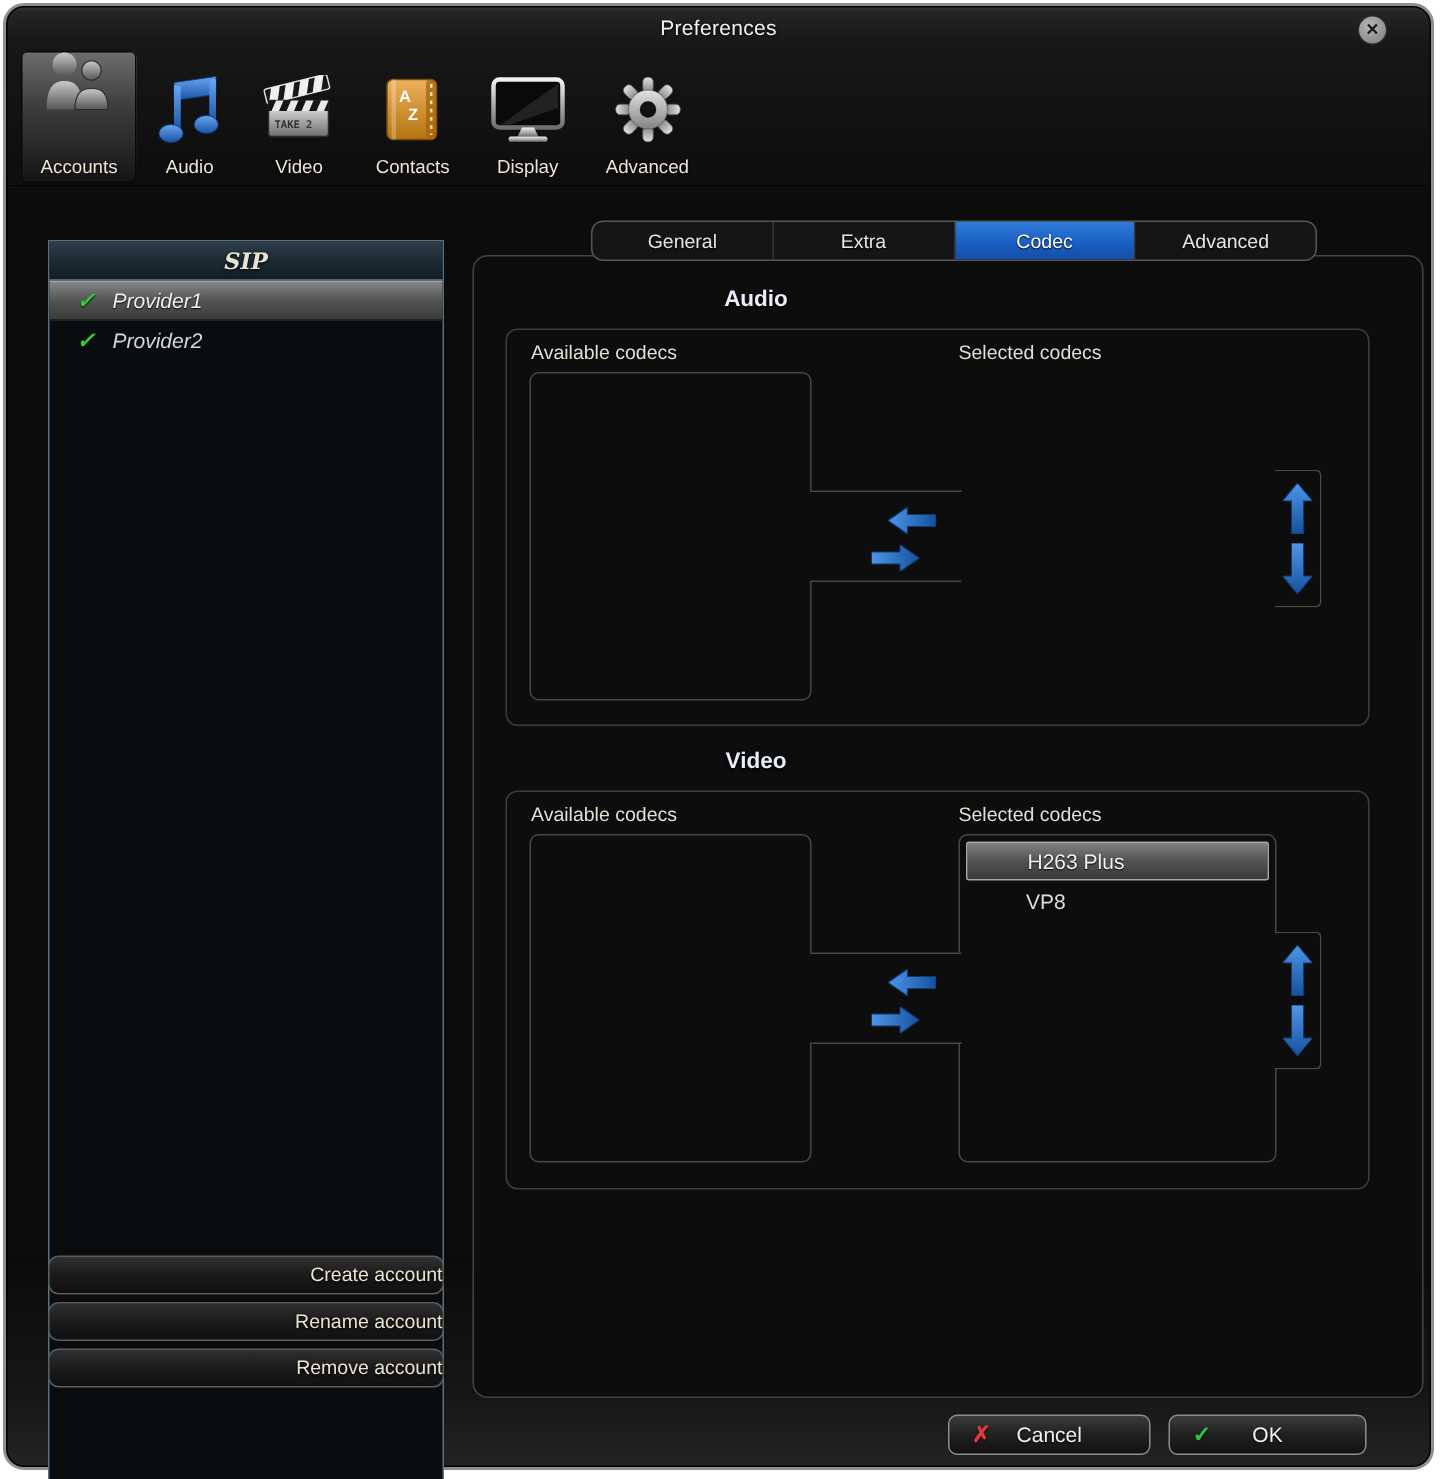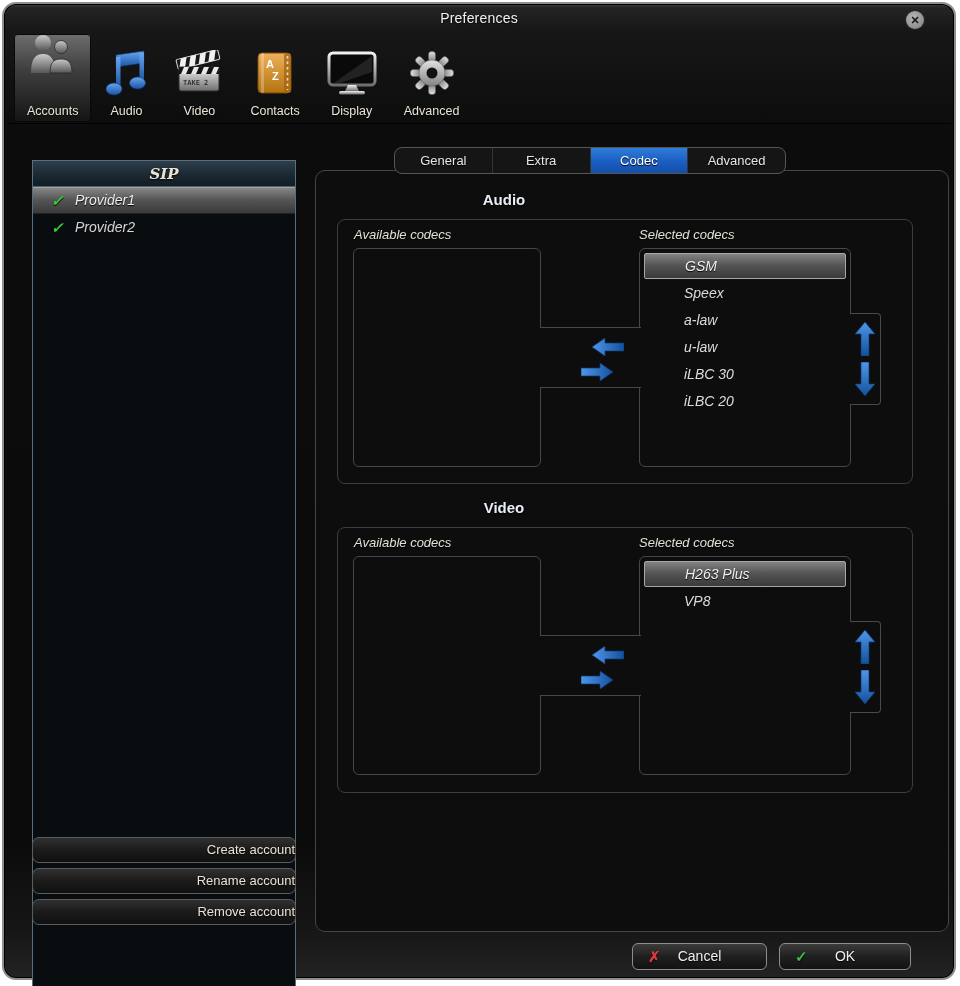--- a/index.html
+++ b/index.html
@@ -38,30 +38,30 @@
   .account-row.selected{background:linear-gradient(180deg,#868686 0%,#555555 48%,#3a3a3a 100%);
     border-top:1px solid #a2a2a2;border-bottom:1px solid #222;color:#f0f0f0;text-shadow:0 1px 1px #000;}
 
   .side-btn{position:absolute;left:28px;width:264px;height:26px;line-height:24px;text-align:right;
     background:linear-gradient(180deg,#303030 0%,#1b1b1b 50%,#101010 100%);
     border:1px solid #5c5c5c;border-radius:7px;color:#eae3d4;font-size:13px;cursor:pointer;text-shadow:0 1px 2px #000;}
   .side-btn.b1{top:833px;} .side-btn.b2{top:864px;} .side-btn.b3{top:895px;}
 
   
   .right-panel{position:absolute;left:311px;top:166px;width:634px;height:762px;border:1px solid #454545;border-radius:10px;background:#0d0d0d;}
-  .tabstrip{position:absolute;left:390px;top:143px;width:392px;height:27px;background:#151515;border:1px solid #565656;
+  .tabstrip{position:absolute;left:390px;top:143px;width:484px;height:27px;background:#151515;border:1px solid #565656;
     border-radius:8px;display:flex;z-index:5;overflow:hidden;}
   .tab{flex:1;text-align:center;line-height:25px;font-size:13px;color:#e6e6e6;cursor:pointer;border-right:1px solid #343434;text-shadow:0 1px 1px #000;}
   .tab:last-child{border-right:none;}
   .tab.active{background:linear-gradient(180deg,#2f7cd8 0%,#1a5ec2 55%,#134ea8 100%);color:#ffffff;}
 
   .section-title{position:absolute;left:400px;width:200px;text-align:center;color:#e9eef6;font-size:15px;font-weight:bold;text-shadow:0 1px 2px #000;}
   .t-audio{top:187px;} .t-video{top:495px;}
 
-  .codec-group{position:absolute;left:333px;width:576px;height:265px;border:1px solid #3d3d3d;border-radius:8px;font-style:italic;}
+  .codec-group{position:absolute;left:333px;width:576px;height:265px;border:1px solid #3d3d3d;border-radius:8px;}
   .g-audio{top:215px;} .g-video{top:523px;height:266px;}
   .codec-label{position:absolute;top:7px;font-size:13px;color:#e4e0d6;text-shadow:0 1px 1px #000;}
   .l-avail{left:16px;} .l-sel{left:301px;}
   .codec-box{position:absolute;top:28px;height:219px;border:1px solid #474747;border-radius:6px;padding-top:4px;z-index:1;}
   .box-avail{left:15px;width:188px;}
   .box-sel{left:301px;width:212px;}
   .codec-item{height:27px;line-height:27px;padding-left:44px;color:#dcdcdc;font-size:14px;cursor:pointer;white-space:nowrap;}
   .codec-item.highlighted{height:26px;line-height:24px;margin:0 4px 1px;padding-left:40px;border:1px solid #a8a8a8;border-radius:2px;
     background:linear-gradient(180deg,#828282 0%,#545454 48%,#3a3a3a 100%);color:#f2f2f2;text-shadow:0 1px 1px #000;}
 
@@ -251,28 +251,20 @@
   </div>
 
   <div class="right-panel"></div>
 
   <div class="section-title t-audio">Audio</div>
 
   <div class="codec-group g-audio">
     <div class="codec-label l-avail">Available codecs</div>
     <div class="codec-label l-sel">Selected codecs</div>
     <div class="codec-box box-avail"></div>
-    <div class="codec-box box-sel">
-      <div class="codec-item highlighted">GSM</div>
-      <div class="codec-item">Speex</div>
-      <div class="codec-item">a-law</div>
-      <div class="codec-item">u-law</div>
-      <div class="codec-item">iLBC 30</div>
-      <div class="codec-item">iLBC 20</div>
-    </div>
     <div class="bridge">
       <svg class="arrow-left" width="32" height="18" viewBox="0 0 32 18">
         <path d="M32,5 L13,5 L13,0 L0,9 L13,18 L13,13 L32,13 Z" fill="url(#gArrowH)" stroke="#0d3a73" stroke-width="0.7"></path>
       </svg>
       <svg class="arrow-right" width="32" height="18" viewBox="0 0 32 18">
         <path d="M0,5 L19,5 L19,0 L32,9 L19,18 L19,13 L0,13 Z" fill="url(#gArrowH)" stroke="#0d3a73" stroke-width="0.7"></path>
       </svg>
     </div>
     <div class="ud-tab">
       <svg width="20" height="34" viewBox="0 0 20 34">

